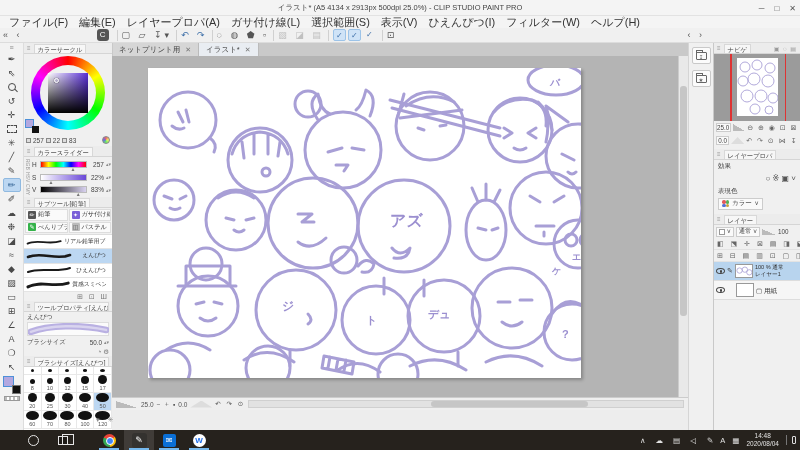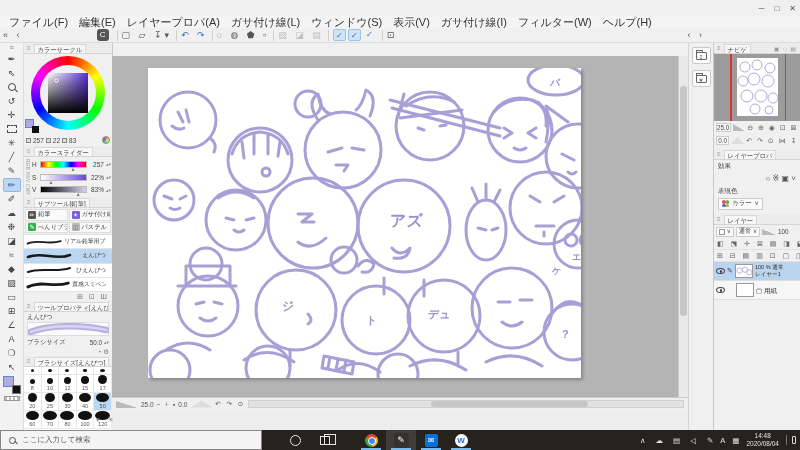--- a/index.html
+++ b/index.html
@@ -155,34 +155,37 @@
   #tray{margin-left:auto;display:flex;align-items:center;gap:7px;padding-right:4px;font-size:7.5px;color:#e2e2e2;}
   #clock{display:flex;flex-direction:column;align-items:center;font-size:6.5px;line-height:8px;}
   #notif{width:10px;height:10px;border-left:1px solid #777;padding-left:5px;display:flex;align-items:center;}
   #notif i{width:8px;height:8px;border:1px solid #ddd;border-radius:1px;font-style:normal;}
 </style>
 </head>
 <body>
 
 <div id="screen">
 
+  <div id="titlebar" class="ab">
+    <div id="title">イラスト* (A5 4134 x 2913px 500dpi 25.0%) - CLIP STUDIO PAINT PRO</div>
+  </div>
   <div id="wctrl" class="ab">
     <span>─</span>
     <span>□</span>
     <span>✕</span>
   </div>
 
   <div id="menubar" class="ab">
     <span>ファイル(F)</span>
     <span>編集(E)</span>
     <span>レイヤープロパ(A)</span>
     <span>ガサ付け線(L)</span>
-    <span>ウィンドウ(S)</span>
+    <span>選択範囲(S)</span>
     <span>表示(V)</span>
-    <span>ガサ付け線(I)</span>
+    <span>ひえんぴつ(I)</span>
     <span>フィルター(W)</span>
     <span>ヘルプ(H)</span>
   </div>
 
   <div id="toolbar" class="ab">
     <span class="tbrun" style="margin-left:3px">« ‹</span>
     <span style="flex:0 0 72px"></span>
     <span id="cslogo">C</span>
     <span class="tbsep"></span>
     <span class="tbrun">▢ ▱ ↧▾</span>
@@ -194,20 +197,31 @@
     <span class="tbrun" style="color:#c0c0c0">▧ ◪ ▤</span>
     <span class="tbsep"></span>
     <span class="snap on">✓</span>
     <span class="snap on">✓</span>
     <span class="snap">✓</span>
     <span class="tbsep"></span>
     <span class="tbrun">⊡</span>
     <span style="margin-left:auto;margin-right:95px" class="tbrun">‹ ›</span>
   </div>
 
+  <div id="tabstrip" class="ab">
+    <div class="dtab">
+      <span>ネットプリント用</span>
+      <span class="x">✕</span>
+    </div>
+    <div class="dtab active">
+      <span>イラスト*</span>
+      <span class="x">✕</span>
+    </div>
+    <span id="tabarrows">› »</span>
+  </div>
 
   <div id="toolcol" class="ab">
     <div class="hdr">≡</div>
     <div class="tool">✒</div>
     <div class="tool">⇖</div>
     <div class="tool">
         <span class="cssmag"></span>
       </div>
     <div class="tool">↺</div>
     <div class="tool">✛</div>
@@ -656,24 +670,20 @@
       <span class="eye"></span>
       <span style="width:7px"></span>
       <span class="lthumb"></span>
       <span class="lmeta">
         <span style="font-size:6.5px"><span>▢</span> <span>用紙</span></span>
       </span>
     </div>
   </div>
 
   <div id="taskbar" class="ab">
-    <div id="search">
-      <span class="tmag"></span>
-      <span>ここに入力して検索</span>
-    </div>
     <div class="tbtn" style="margin-left:18px">
         <span id="cortana"></span>
       </div>
     <div class="tbtn">
         <span id="taskview"></span>
       </div>
     <div class="tbtn ul" style="margin-left:16px">
         <span id="chrome"></span>
       </div>
     <div class="tbtn active ul">

